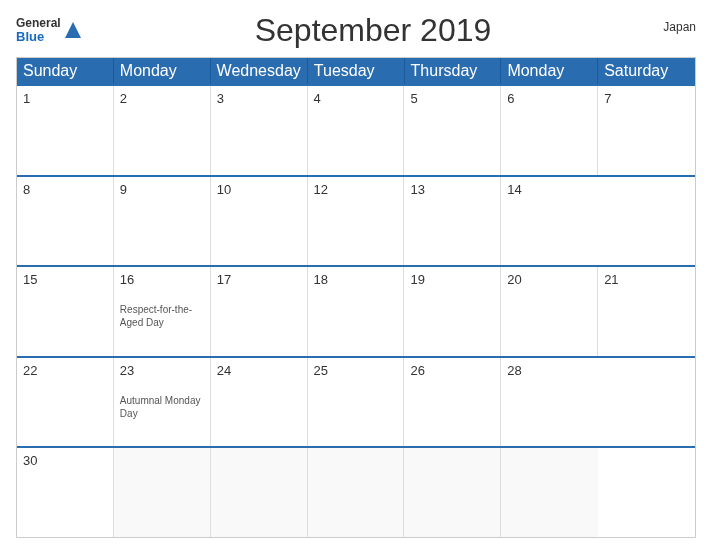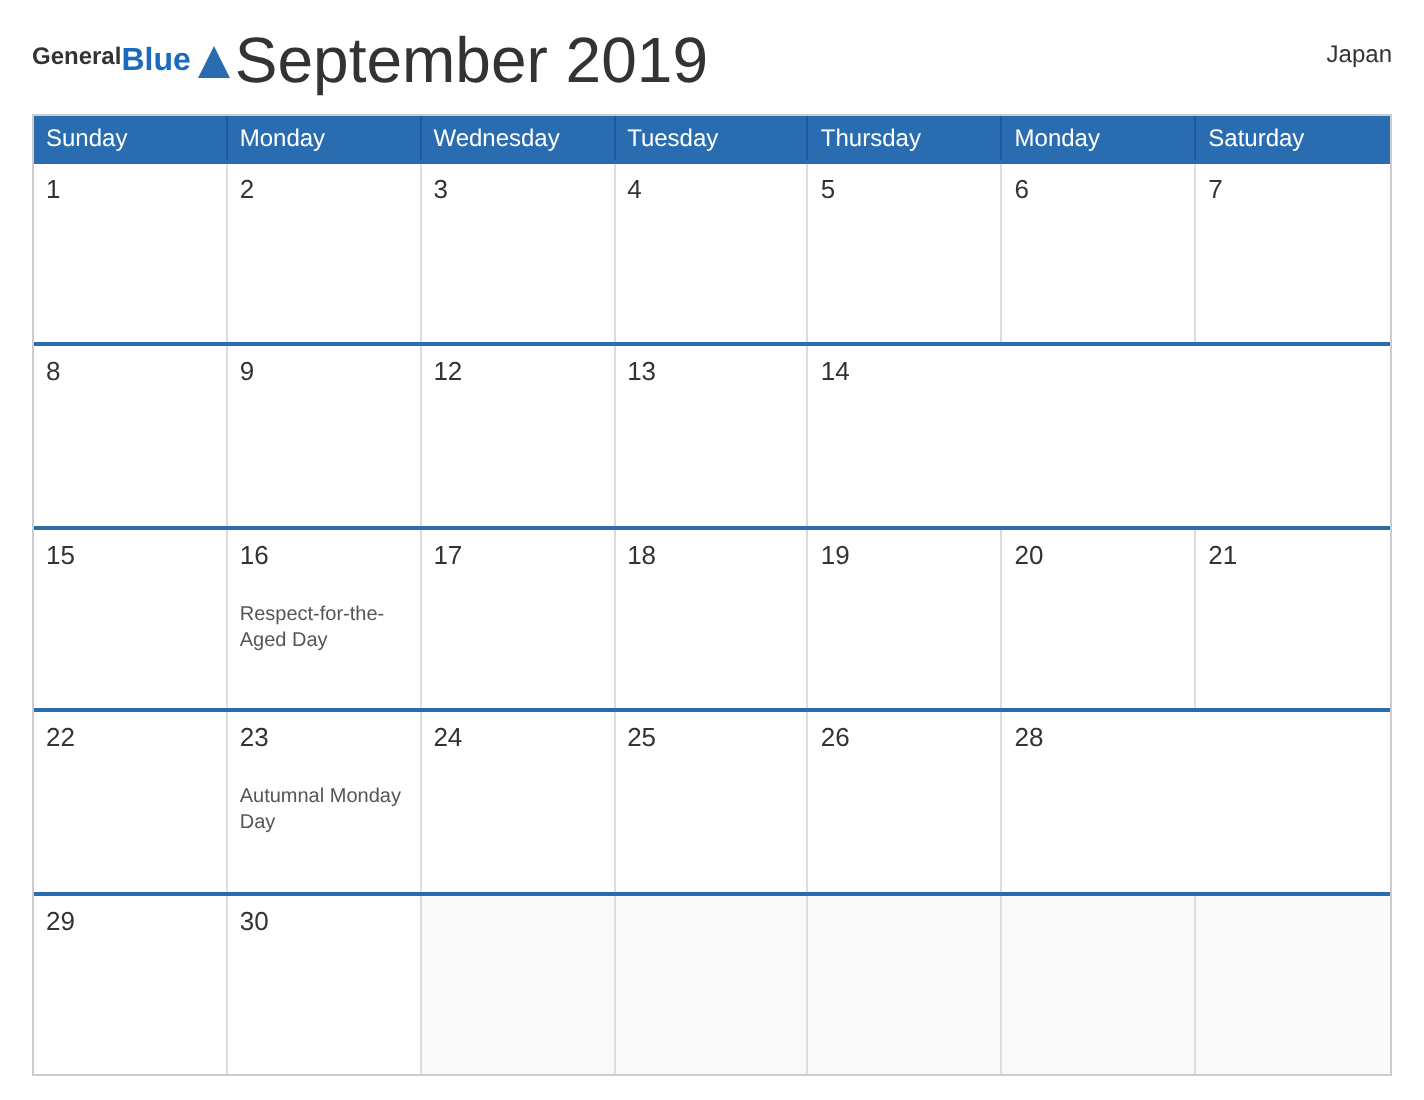--- a/index.html
+++ b/index.html
@@ -25,41 +25,43 @@
     }
     .logo {
       display: flex;
       align-items: center;
       font-size: 13px;
       font-weight: bold;
       color: #333;
     }
     .logo-text {
       display: flex;
+      flex-direction: column;
       line-height: 1.1;
     }
     .logo-general {
       color: #333;
       font-size: 12px;
       font-weight: bold;
     }
     .logo-blue {
       color: #1a6bbf;
-      font-size: 16px;
+      font-size: 13px;
       font-weight: bold;
     }
     .logo-icon {
       width: 20px;
       height: 20px;
       margin-left: 2px;
     }
     .title {
       font-size: 32px;
       font-weight: normal;
       color: #333;
+      text-align: center;
       flex: 1;
     }
     .country {
       font-size: 12px;
       color: #333;
       align-self: flex-start;
       margin-top: 8px;
     }
     .calendar {
       flex: 1;
@@ -67,21 +69,21 @@
       flex-direction: column;
       border: 1px solid #ccc;
     }
     .cal-header-row {
       display: grid;
       grid-template-columns: repeat(7, 1fr);
       background: #2a6cb0;
     }
     .cal-header-cell {
       color: #fff;
-      font-size: 12px;
+      font-size: 16px;
       padding: 4px 6px;
       border-right: 1px solid #1a5a9e;
       font-weight: normal;
     }
     .cal-header-cell:last-child { border-right: none; }
     .cal-body {
       flex: 1;
       display: flex;
       flex-direction: column;
     }
@@ -171,20 +173,23 @@
           </div>
         </div>
         <div class="cal-week">
           <div class="cal-cell">
             <span class="day-num">8</span>
           </div>
           <div class="cal-cell">
             <span class="day-num">9</span>
           </div>
           <div class="cal-cell">
+            <span class="day-num">10</span>
+          </div>
+          <div class="cal-cell">
             <span class="day-num">12</span>
           </div>
           <div class="cal-cell">
             <span class="day-num">13</span>
           </div>
           <div class="cal-cell">
             <span class="day-num">14</span>
           </div>
         </div>
         <div class="cal-week">
@@ -226,23 +231,20 @@
             <span class="day-num">25</span>
           </div>
           <div class="cal-cell">
             <span class="day-num">26</span>
           </div>
           <div class="cal-cell">
             <span class="day-num">28</span>
           </div>
         </div>
         <div class="cal-week last-week">
-          <div class="cal-cell">
-            <span class="day-num">29</span>
-          </div>
           <div class="cal-cell">
             <span class="day-num">30</span>
           </div>
           <div class="cal-cell empty"></div>
           <div class="cal-cell empty"></div>
           <div class="cal-cell empty"></div>
           <div class="cal-cell empty"></div>
           <div class="cal-cell empty"></div>
         </div>
       </div>

